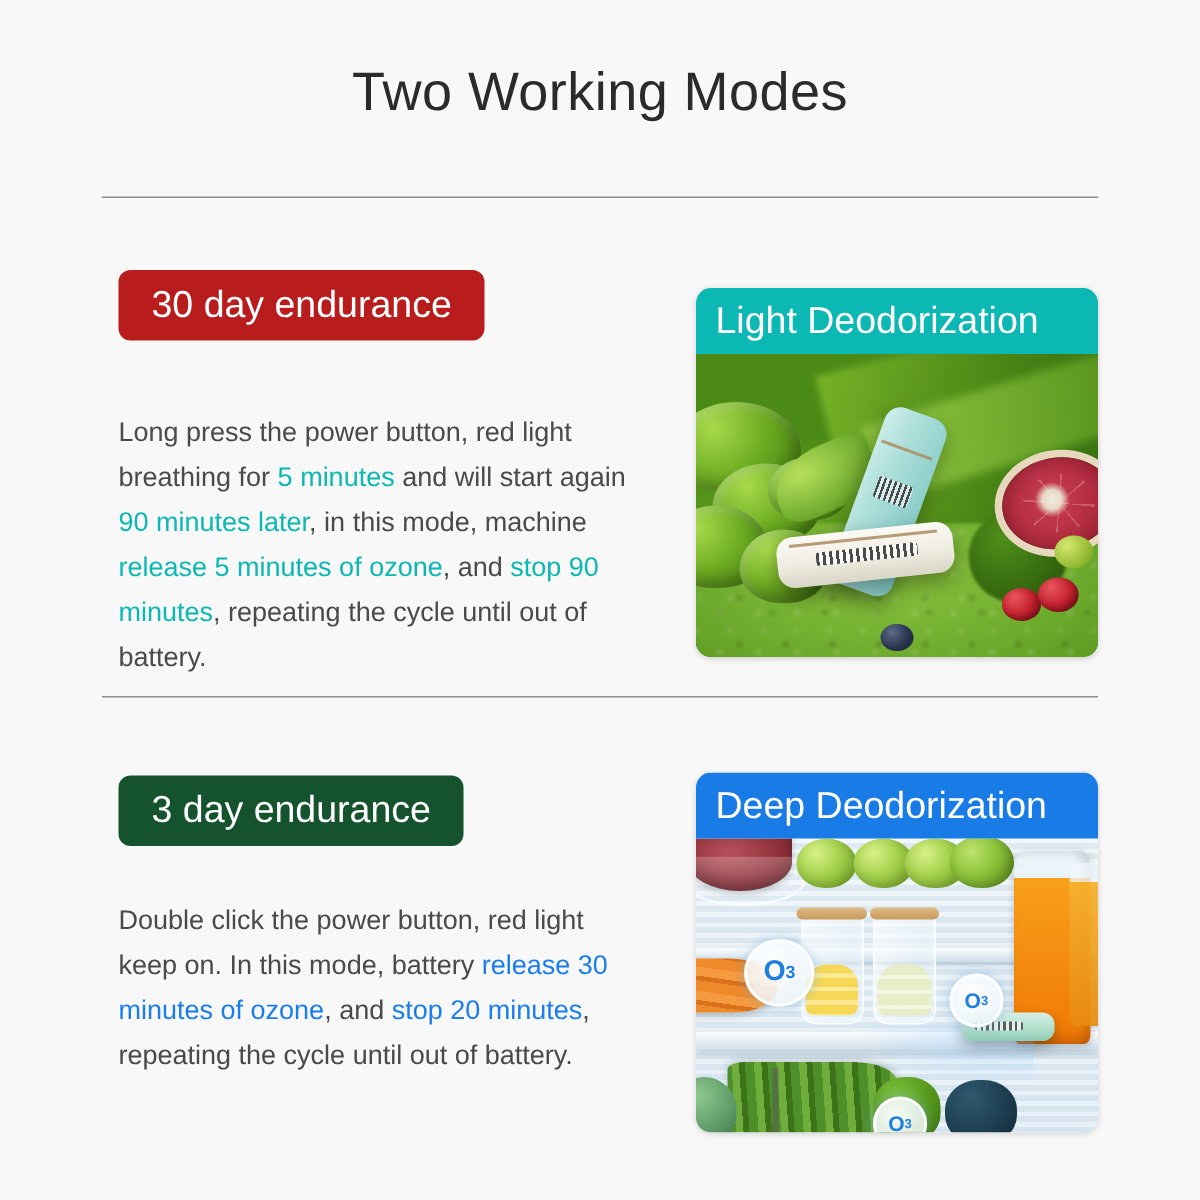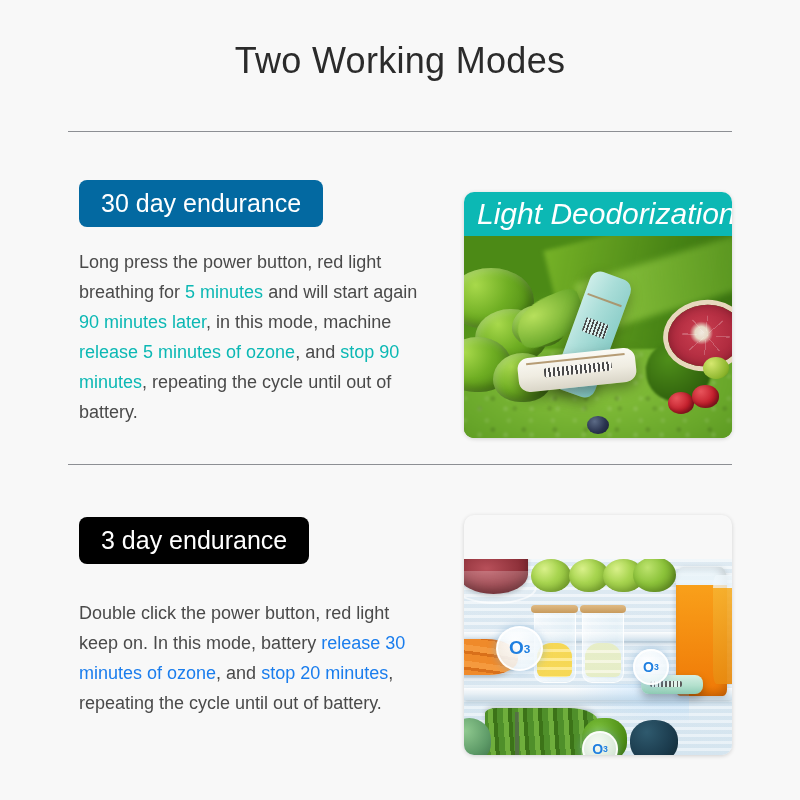--- a/index.html
+++ b/index.html
@@ -51,32 +51,32 @@
     border-radius: 8px;
     color: #ffffff;
     font-size: 25px;
     display: flex;
     align-items: center;
     justify-content: center;
     padding: 0 22px;
     box-sizing: border-box;
     white-space: nowrap;
   }
-  .badge.teal { top: 5px; background: #0369a1; }
-  .badge.blue { top: 9px; background: #000000; }
+  .badge.teal { top: 5px; background: #b91c1c; }
+  .badge.blue { top: 9px; background: #14532d; }
 
   .body-text {
     position: absolute;
     left: 79px;
     width: 350px;
     font-size: 18px;
     line-height: 30px;
     color: #4a4a4a;
   }
-  .body-text.t1 { top: 72px; }
+  .body-text.t1 { top: 98px; }
   .body-text.t2 { top: 90px; }
   .hl-teal { color: #0cb8b4; }
   .hl-blue { color: #1a7ded; }
 
   
   .photo-card {
     position: absolute;
     left: 464px;
     width: 268px;
     border-radius: 10px;
@@ -88,25 +88,24 @@
 
   .photo-caption {
     position: absolute;
     top: 0; left: 0;
     width: 100%;
     height: 44px;
     display: flex;
     align-items: center;
     padding-left: 13px;
     box-sizing: border-box;
-    font-size: 30px;
+    font-size: 25px;
     color: #ffffff;
     z-index: 6;
     white-space: nowrap;
-    font-style: italic;
   }
   .photo-caption.teal { background: #0cb8b4; }
   .photo-caption.blue { background: #197ce6; }
 
   .photo-body {
     position: absolute;
     top: 44px; left: 0; right: 0; bottom: 0;
     overflow: hidden;
   }
 
@@ -487,20 +486,21 @@
 
   <div class="section s2">
 
     <div class="badge blue">3 day endurance</div>
 
     <div class="body-text t2">
       <span>Double click the power button, red light keep on. In this mode, battery </span><span class="hl-blue">release 30 minutes of ozone</span><span>, and </span><span class="hl-blue">stop 20 minutes</span><span>, repeating the cycle until out of battery.</span>
     </div>
 
     <div class="photo-card p2">
+      <div class="photo-caption blue">Deep Deodorization</div>
       <div class="photo-body">
         <div class="fridge">
           <div class="wallribs"></div>
           <div class="shelf s-a"></div>
           <div class="shelf s-b"></div>
           <div class="meatbowl"></div>
           <div class="apple a1"></div>
           <div class="apple a2"></div>
           <div class="apple a3"></div>
           <div class="apple a4"></div>

